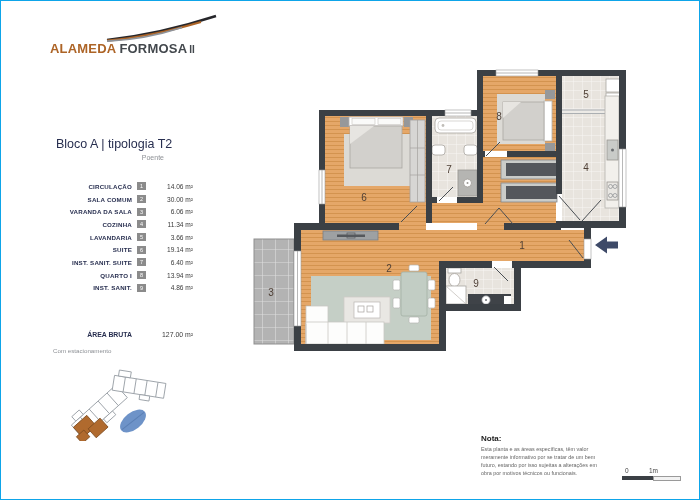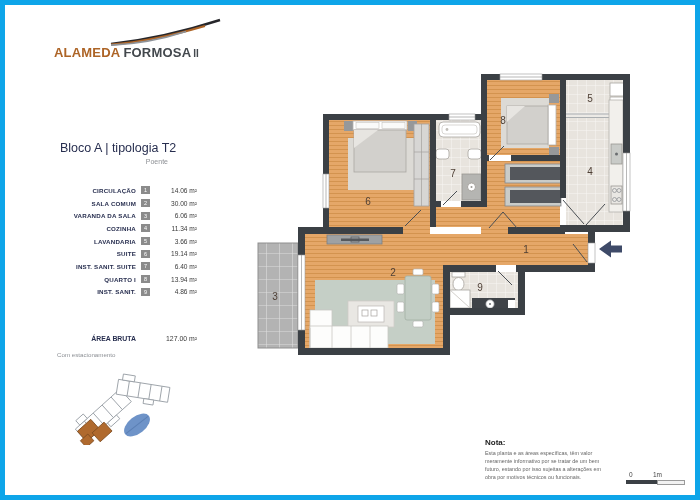--- a/index.html
+++ b/index.html
@@ -1,18 +1,18 @@
 <!DOCTYPE html>
 <html><head>
 <meta charset="utf-8">
 <style>
   html,body{margin:0;padding:0;}
   body{width:700px;height:500px;position:relative;background:#ffffff;
        font-family:"Liberation Sans", sans-serif;overflow:hidden;}
-  .page{position:absolute;inset:0;border:5px solid #0ea5e9;}
+  .page{position:absolute;inset:0;border:1px solid #0ea5e9;}
 
   
   .brand-text{position:absolute;left:49px;top:38px;white-space:nowrap;}
   .brand-primary{font-size:13px;font-weight:800;color:#ad6426;letter-spacing:.2px;}
   .brand-secondary{font-size:13px;font-weight:700;color:#43484d;margin-left:3px;letter-spacing:.2px;}
   .brand-suffix{font-size:10px;font-weight:800;color:#43484d;margin-left:2px;}
   .swoosh{position:absolute;left:103px;top:13px;}
 
   
   .title{position:absolute;left:55px;top:136px;font-size:12.5px;font-weight:400;color:#272e4f;}

